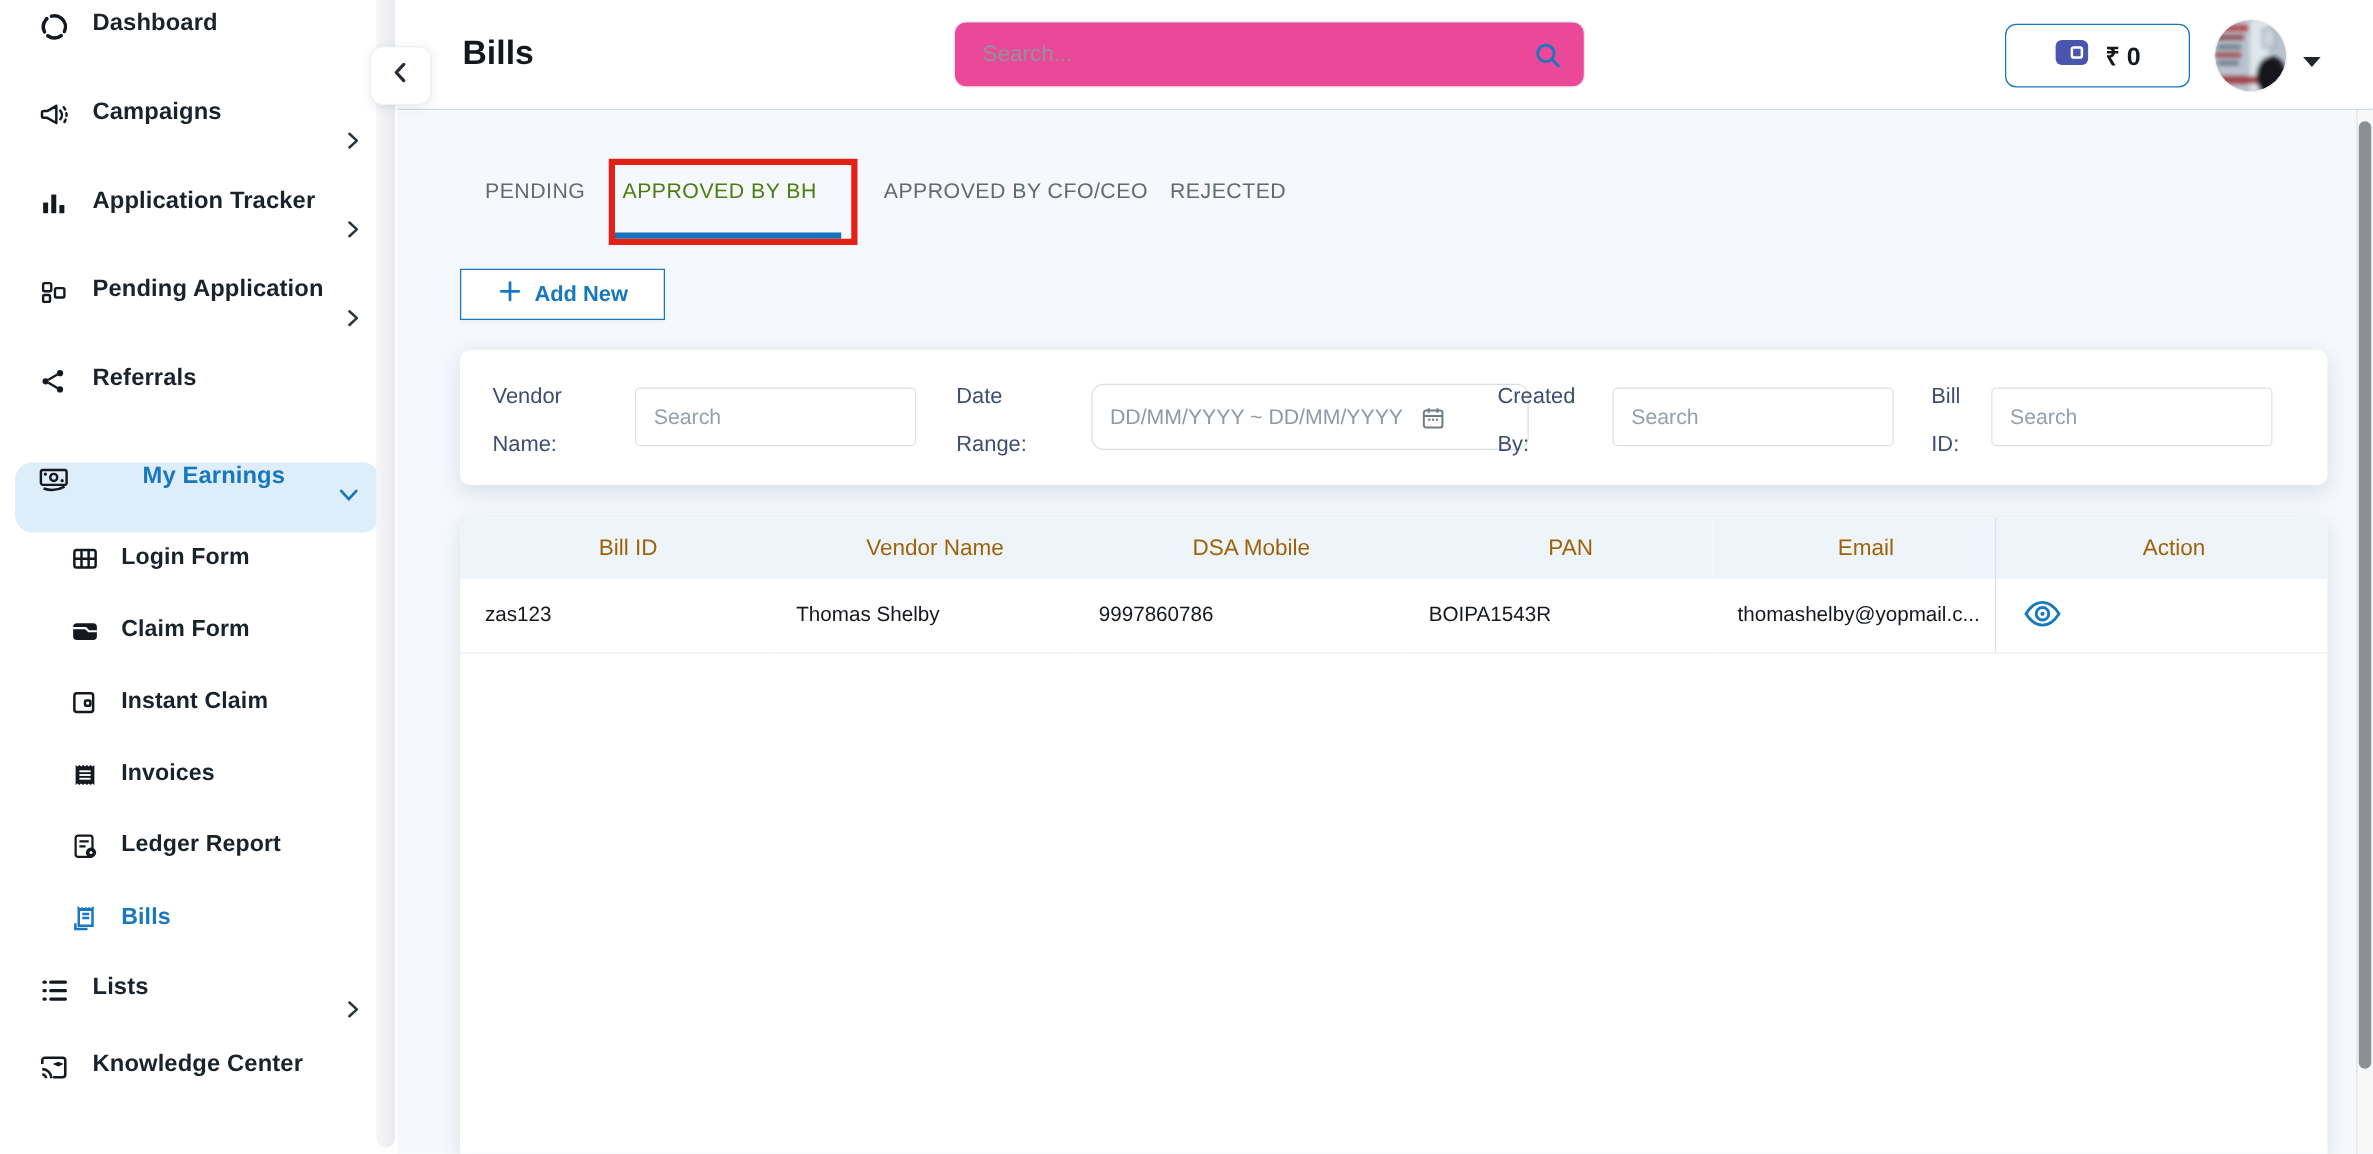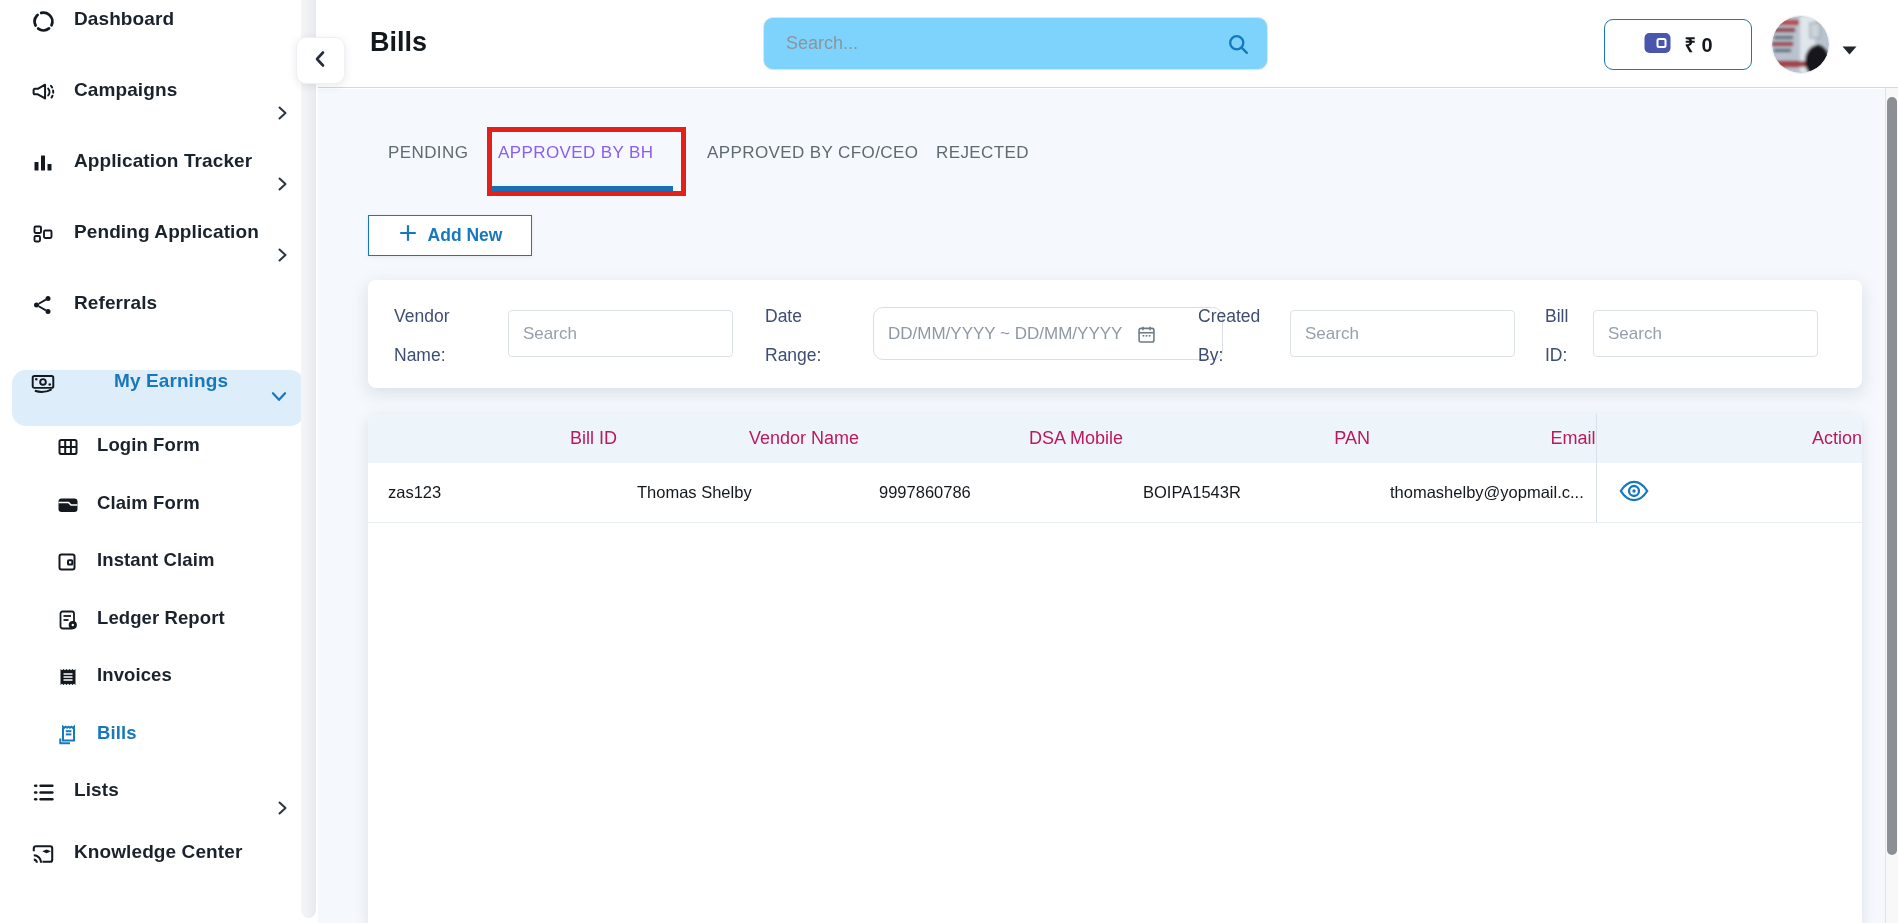--- a/index.html
+++ b/index.html
@@ -28,39 +28,39 @@
 
   #collapse-btn { position:absolute; left:296px; top:37px; width:49px; height:47px;
     background:#fff; border:1px solid #edf1f5; border-radius:10px; z-index:6;
     box-shadow:0 2px 8px rgba(30,50,70,.10); display:flex; align-items:center; justify-content:center; cursor:pointer; }
 
   
   #header { position:absolute; left:318px; top:0; right:0; height:88px; background:#fff;
     border-bottom:1px solid #cdd9e6; z-index:2; }
   #page-title { position:absolute; left:52px; top:27px; font-size:27px; font-weight:700; color:#13181d; }
   #search-wrap { position:absolute; left:445px; top:17px; width:505px; height:53px;
-    background:#7dd3fc; border:1px solid #e2e6ea; border-radius:10px; }
+    background:#ec4899; border:1px solid #e2e6ea; border-radius:10px; }
   #search-wrap input { width:100%; height:100%; border:none; outline:none; background:transparent;
     padding:0 52px 0 22px; font-size:18px; color:#30363c; font-family:"Liberation Sans",sans-serif; }
   #search-wrap input::placeholder { color:#8d949c; }
   #search-wrap .search-icon { position:absolute; right:16px; top:14px; }
   #wallet-btn { position:absolute; left:1286px; top:19px; width:148px; height:51px;
     background:#fff; border:1.5px solid #1878be; border-radius:9px; display:flex;
     align-items:center; justify-content:center; gap:11px; cursor:pointer; }
   #wallet-btn .amount { font-size:20px; font-weight:600; color:#14181c; }
   #avatar { position:absolute; left:1454px; top:16px; width:57px; height:57px; border-radius:50%;
     overflow:hidden; cursor:pointer; box-shadow:0 0 0 1px rgba(0,0,0,.06); }
   #avatar-caret { position:absolute; left:1524px; top:41px; cursor:pointer; }
 
   
   #content { position:absolute; left:318px; top:89px; right:0; bottom:0; background:#f5f8fc; }
 
   .tab { position:absolute; top:54px; font-size:17px; letter-spacing:.4px; font-weight:500;
     color:#5f6a73; cursor:pointer; white-space:nowrap; }
-  .tab.active { color:#8b5cf6; }
+  .tab.active { color:#4d7c0f; }
   #tab-underline { position:absolute; left:173px; top:97px; width:182px; height:5px; background:#1372b9; }
   #annotation-box { position:absolute; left:169px; top:38px; width:199px; height:69px;
     border:5px solid #e32119; z-index:5; pointer-events:none; }
 
   #add-new-btn { position:absolute; left:50px; top:126px; width:164px; height:41px;
     background:#fff; border:1px solid #1878be; border-radius:0; display:flex;
     align-items:center; justify-content:center; gap:10px; cursor:pointer;
     box-shadow:0 1px 4px rgba(30,60,90,.08); }
   #add-new-btn span { color:#1878be; font-size:17.5px; font-weight:600; }
 
@@ -80,22 +80,22 @@
   #f-date-cal { position:absolute; left:768px; top:44px; pointer-events:none; }
   #f-created-label { left:830px; width:78px; }
   #f-created-input { left:922px; width:225px; }
   #f-billid-label { left:1177px; width:40px; }
   #f-billid-input { left:1225px; width:225px; }
 
   #table-card { position:absolute; left:50px; top:325px; width:1494px; bottom:0;
     background:#fff; border-radius:10px 10px 0 0; box-shadow:0 4px 14px rgba(150,168,188,.28); }
   table { width:100%; border-collapse:collapse; table-layout:fixed; }
   col.c1{width:249px;} col.c2{width:242px;} col.c3{width:264px;} col.c4{width:247px;} col.c5{width:226px;}
-  thead th { height:49px; background:#edf5fb; text-align:right; padding-left:20px;
-    font-size:18px; font-weight:500; color:#be185d; }
+  thead th { height:49px; background:#edf5fb; text-align:center; padding-left:20px;
+    font-size:18px; font-weight:500; color:#a16207; }
   thead th:first-child { border-top-left-radius:10px; }
   thead th:last-child { border-top-right-radius:10px; }
   th.action-col, td.action-col { border-left:1px solid #d9e1e8; }
   tbody td { height:59px; padding-left:20px; font-size:16.5px; color:#14181c;
     border-bottom:1px solid #e9eef2; }
   .eye-btn { background:none; border:none; cursor:pointer; padding:2px; display:flex; align-items:center; }
 
   
   #scroll-track { position:absolute; right:0; top:88px; width:13px; bottom:0;
     background:#f8f8f8; border-left:1px solid #e2e2e2; z-index:7; }
@@ -238,44 +238,44 @@
             <rect x="12" y="10.3" width="4.3" height="4.3" rx="0.9"></rect>
           </g>
         </svg>
     </span>
     <span class="nav-label">Instant Claim</span>
   </div>
 
   <div class="nav-item sub">
     <span class="nav-icon">
       <svg width="24" height="24" viewBox="0 0 24 24">
-          <g fill="none" stroke="#14191f" stroke-width="1.8">
-            <rect x="4.5" y="3.5" width="13.5" height="17" rx="2"></rect>
-            <line x1="7.5" y1="8" x2="15" y2="8"></line>
-            <line x1="7.5" y1="12" x2="12.5" y2="12"></line>
-          </g>
-          <circle cx="16.8" cy="17" r="4.1" fill="#14191f"></circle>
-          <circle cx="16.8" cy="17" r="1.2" fill="#fff"></circle>
-        </svg>
-    </span>
-    <span class="nav-label">Ledger Report</span>
-  </div>
-
-  <div class="nav-item sub">
-    <span class="nav-icon">
-      <svg width="24" height="24" viewBox="0 0 24 24">
           <path d="M4.5 4 l1.5 1.2 1.5 -1.2 1.5 1.2 1.5 -1.2 1.5 1.2 1.5 -1.2 1.5 1.2 1.5 -1.2 1.5 1.2 1.5 -1.2 v16 l-1.5 -1.2 -1.5 1.2 -1.5 -1.2 -1.5 1.2 -1.5 -1.2 -1.5 1.2 -1.5 -1.2 -1.5 1.2 -1.5 -1.2 -1.5 1.2 z" fill="#14191f"></path>
           <g stroke="#fff" stroke-width="1.5">
             <line x1="7.5" y1="9" x2="16.5" y2="9"></line>
             <line x1="7.5" y1="12" x2="16.5" y2="12"></line>
             <line x1="7.5" y1="15" x2="16.5" y2="15"></line>
           </g>
         </svg>
     </span>
     <span class="nav-label">Invoices</span>
+  </div>
+
+  <div class="nav-item sub">
+    <span class="nav-icon">
+      <svg width="24" height="24" viewBox="0 0 24 24">
+          <g fill="none" stroke="#14191f" stroke-width="1.8">
+            <rect x="4.5" y="3.5" width="13.5" height="17" rx="2"></rect>
+            <line x1="7.5" y1="8" x2="15" y2="8"></line>
+            <line x1="7.5" y1="12" x2="12.5" y2="12"></line>
+          </g>
+          <circle cx="16.8" cy="17" r="4.1" fill="#14191f"></circle>
+          <circle cx="16.8" cy="17" r="1.2" fill="#fff"></circle>
+        </svg>
+    </span>
+    <span class="nav-label">Ledger Report</span>
   </div>
 
   <div class="nav-item sub active-blue">
     <span class="nav-icon">
       <svg width="24" height="24" viewBox="0 0 24 24">
           <g fill="none" stroke="#1878be" stroke-width="2">
             <path d="M7 3.8 l1.3 1 1.4 -1 1.4 1 1.4 -1 1.4 1 1.4 -1 1.4 1 1.3 -1 v13.7 H7 z"></path>
             <line x1="9.8" y1="8.2" x2="15.4" y2="8.2"></line>
             <line x1="9.8" y1="11.4" x2="15.4" y2="11.4"></line>
             <path d="M4.3 15.5 v4.7 h9.7"></path>

